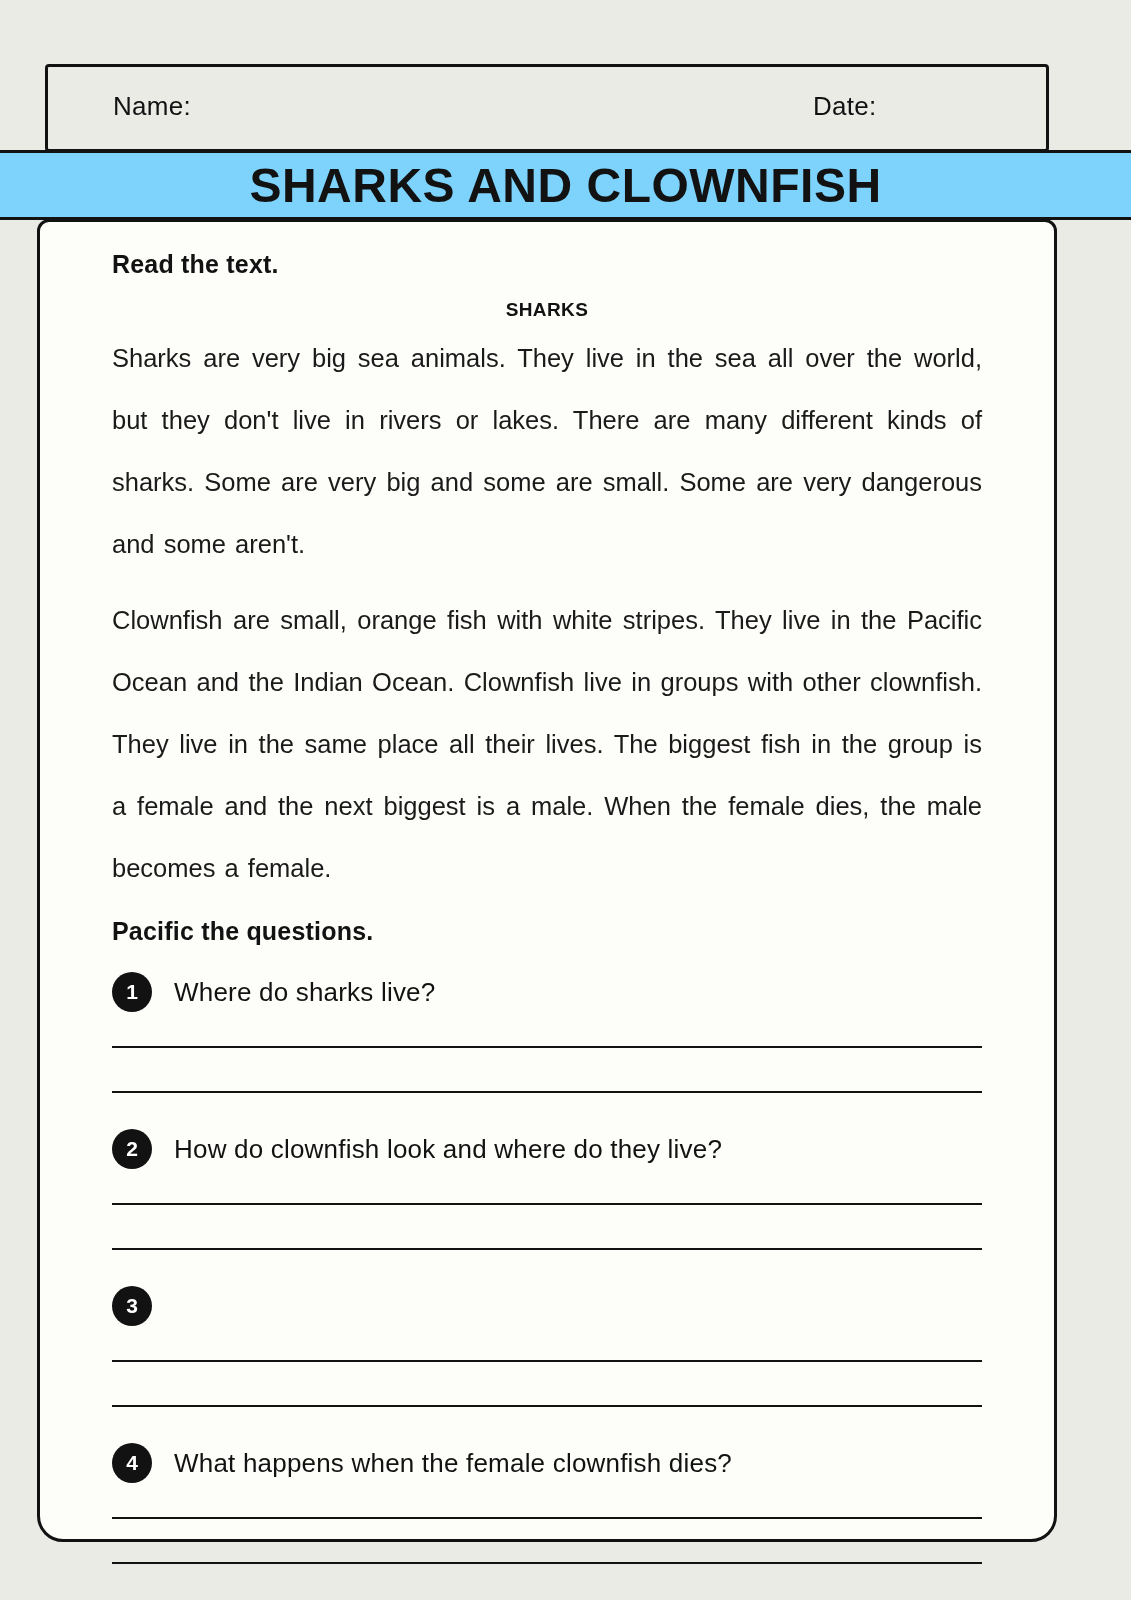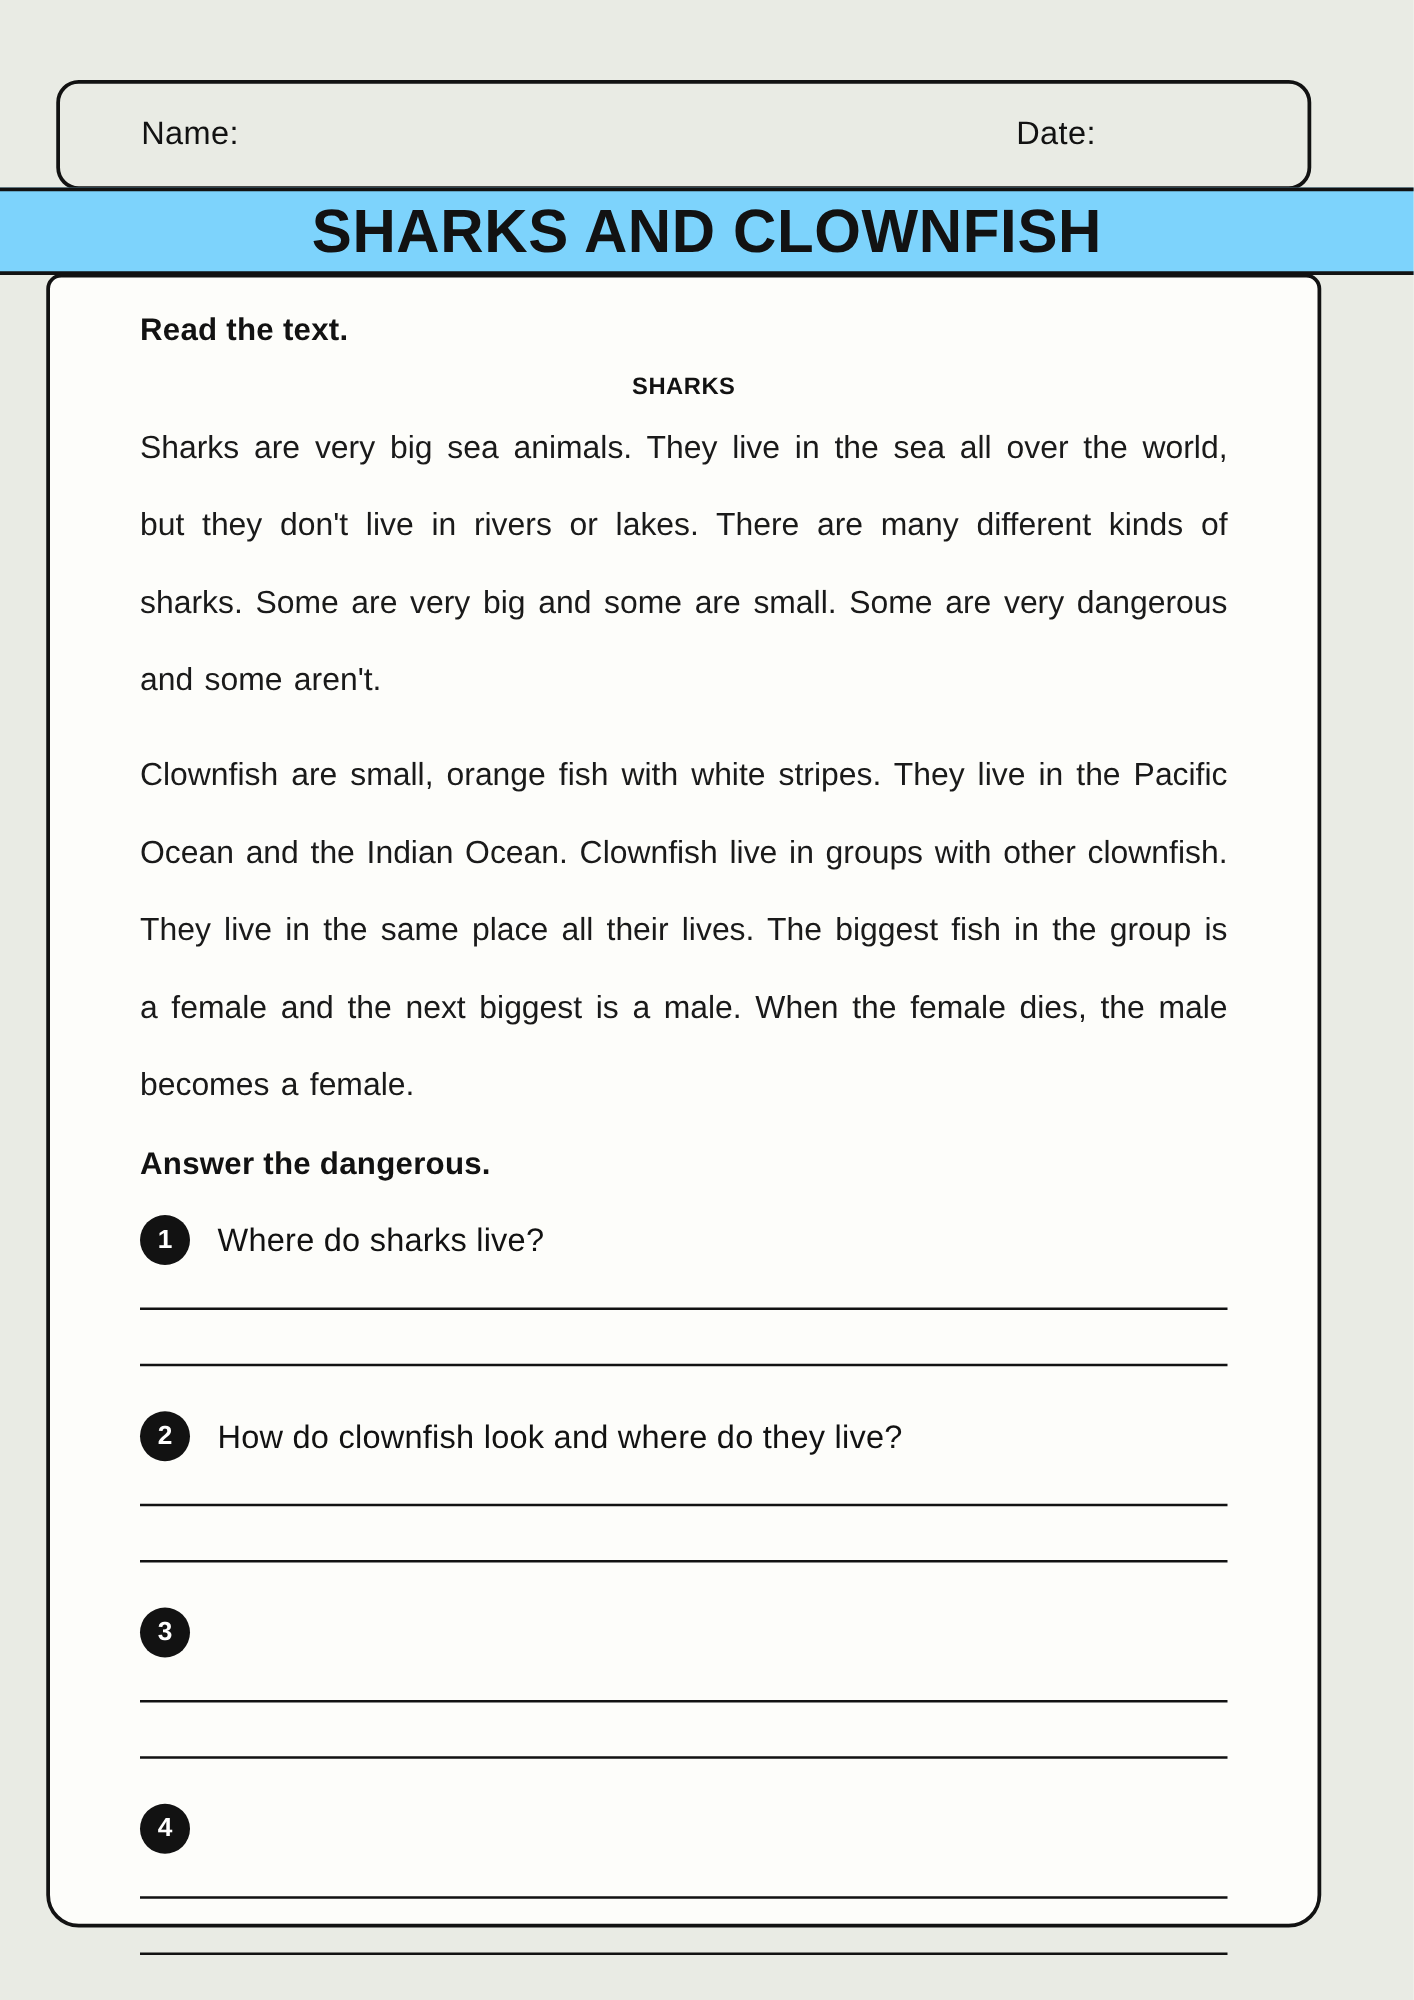--- a/index.html
+++ b/index.html
@@ -15,21 +15,21 @@
   }
 
   
   .name-date-box {
     position: absolute;
     left: 45px;
     top: 64px;
     width: 1004px;
     height: 88px;
     border: 3px solid #121212;
-    border-radius: 18px;
+    border-radius: 4px;
     background: transparent;
   }
   .name-label, .date-label {
     position: absolute;
     top: 24px;
     font-size: 26px;
     font-weight: 500;
     letter-spacing: 0.3px;
   }
   .name-label { left: 65px; }
@@ -142,21 +142,21 @@
 
   <div class="content-box">
 
     <p class="instruction">Read the text.</p>
 
     <h3 class="passage-heading">SHARKS</h3>
     <p class="passage">Sharks are very big sea animals. They live in the sea all over the world, but they don't live in rivers or lakes. There are many different kinds of sharks. Some are very big and some are small. Some are very dangerous and some aren't.</p>
 
     <p class="passage">Clownfish are small, orange fish with white stripes. They live in the Pacific Ocean and the Indian Ocean. Clownfish live in groups with other clownfish. They live in the same place all their lives. The biggest fish in the group is a female and the next biggest is a male. When the female dies, the male becomes a female.</p>
 
-    <p class="instruction answer-head">Answer the dangerous.</p>
+    <p class="instruction answer-head">Pacific the questions.</p>
 
     <div class="question-block first">
       <div class="question-row">
         <span class="q-number">1</span>
         <span class="q-text">Where do sharks live?</span>
       </div>
       <div class="answer-line l1"></div>
       <div class="answer-line l2"></div>
     </div>
 
@@ -173,19 +173,20 @@
       <div class="question-row">
         <span class="q-number">3</span>
       </div>
       <div class="answer-line l1"></div>
       <div class="answer-line l2"></div>
     </div>
 
     <div class="question-block">
       <div class="question-row">
         <span class="q-number">4</span>
+        <span class="q-text">What happens when the female clownfish dies?</span>
       </div>
       <div class="answer-line l1"></div>
       <div class="answer-line l2"></div>
     </div>
 
   </div>
 </div>
 
 </body></html>

